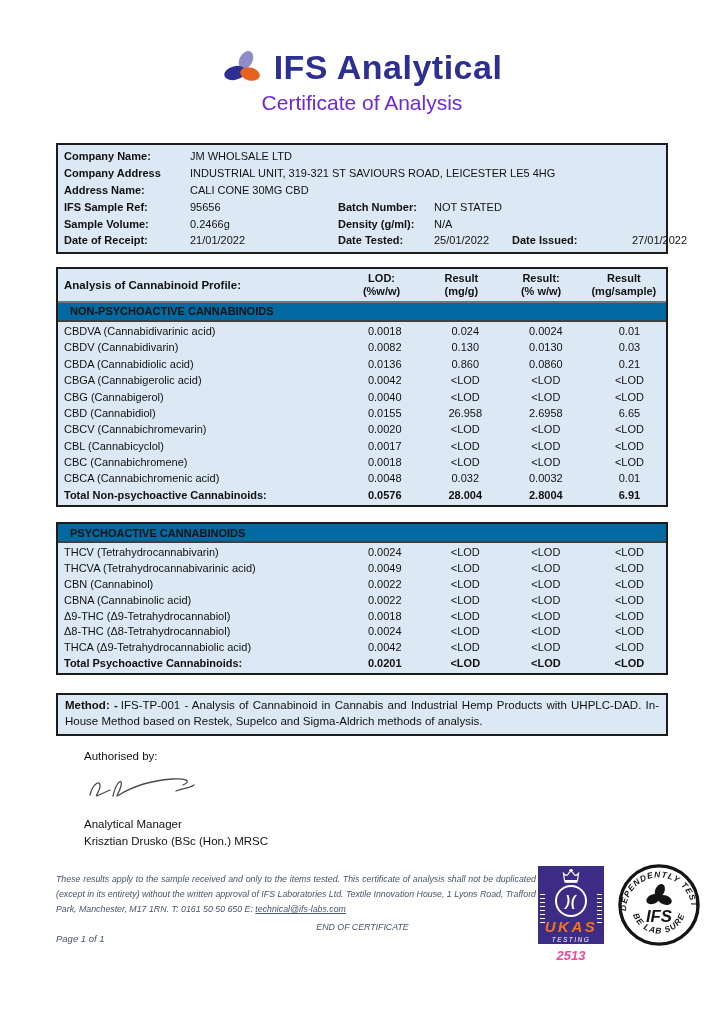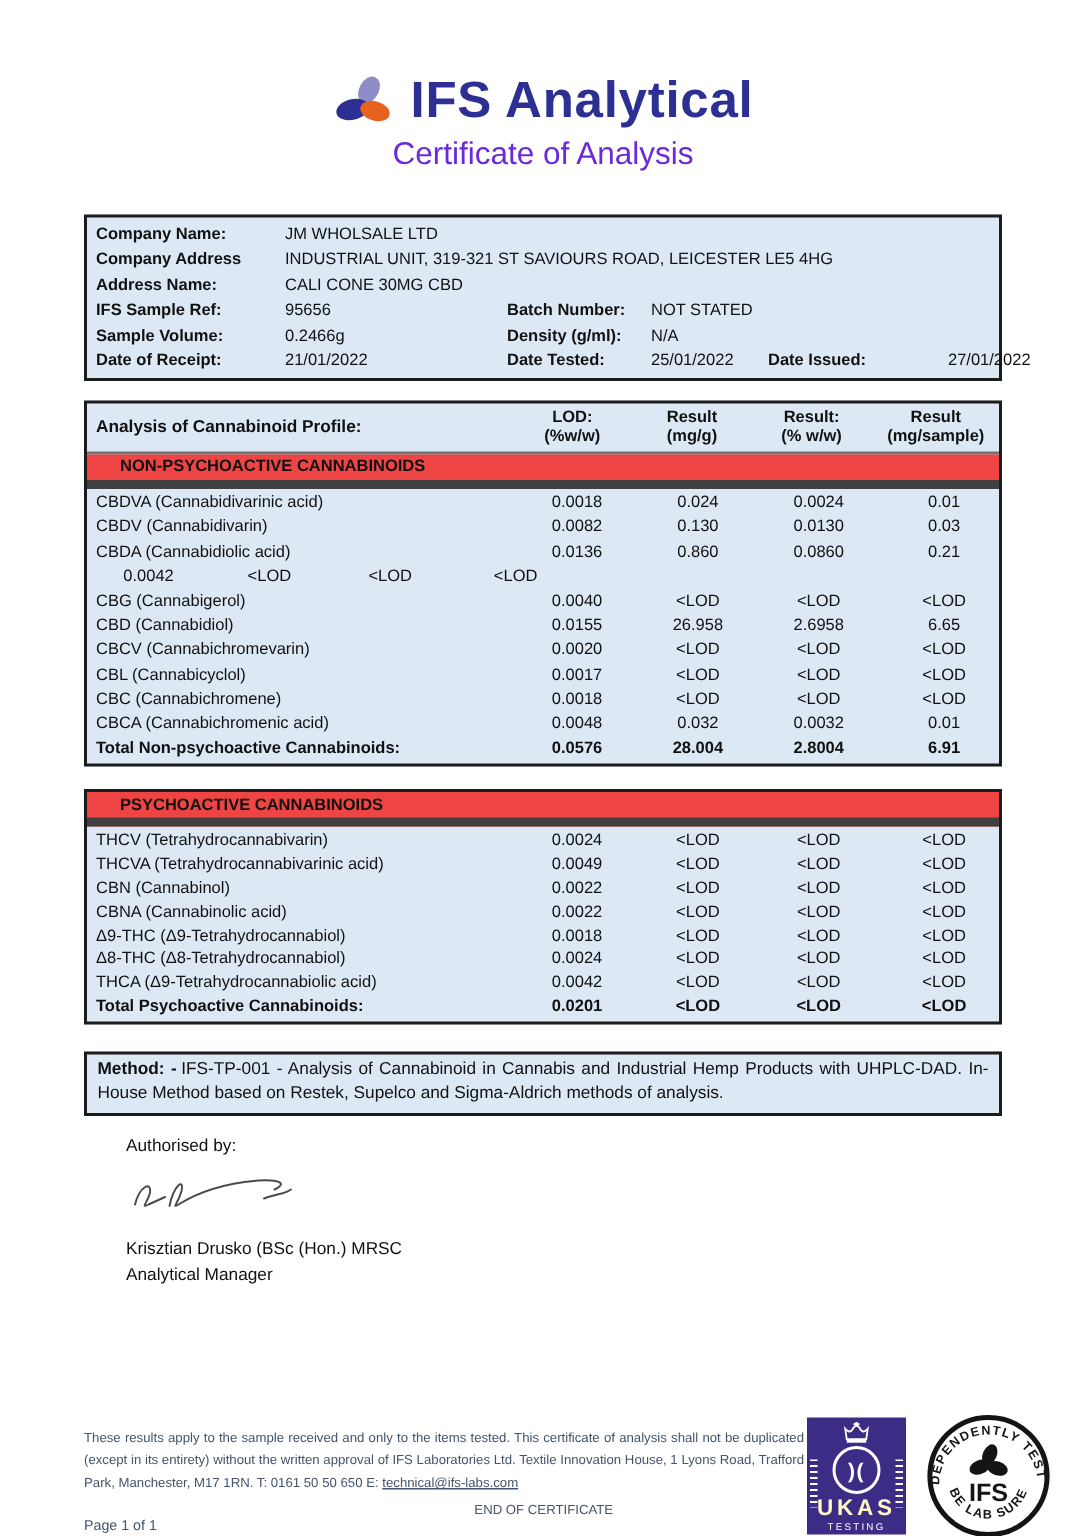--- a/index.html
+++ b/index.html
@@ -32,22 +32,22 @@
 
   
   .data-table{
     margin:13px 56px 0;border:2px solid #1c1c1c;background:#dce9f5;font-size:11px;
   }
   .table-header{display:flex;align-items:stretch;border-bottom:2px solid #737373;padding:3px 0;}
   .table-title{width:46%;display:flex;align-items:center;padding-left:6px;font-weight:bold;font-size:11.5px;}
   .col-head{text-align:center;font-weight:bold;line-height:13px;display:flex;flex-direction:column;justify-content:center;}
   .c1{width:13.5%;} .c2{width:13%;} .c3{width:13.5%;} .c4{width:14%;}
   .section-head{
-    background:#ef4444;font-weight:bold;padding-left:22px;height:17px;
-    display:flex;align-items:center;border-bottom:6px solid #404040;
+    background:#0369a1;font-weight:bold;padding-left:12px;height:17px;
+    display:flex;align-items:center;border-bottom:2px solid #404040;
   }
   .data-row{display:flex;align-items:center;height:16.4px;}
   .t2 .data-row{height:15.9px;}
   .col-name{width:46%;padding-left:6px;flex:none;}
   .col-num{text-align:center;flex:none;}
   .total-row{font-weight:bold;}
   .table-body{padding:1px 0 2px;}
 
   
   .method-box{
@@ -55,21 +55,21 @@
     padding:3px 7px 5px;font-size:11.5px;line-height:15.5px;text-align:justify;
   }
   .method-box .bold{margin-right:3px;}
 
   
   .auth-block{margin:14px 84px 0;font-size:11.5px;}
   .signature{margin:6px 0 0 2px;}
   .signer{margin-top:10px;line-height:17px;}
 
   
-  .footer{position:absolute;left:56px;top:951px;width:613px;}
+  .footer{position:absolute;left:56px;top:872px;width:613px;font-style:italic;}
   .disclaimer{
     width:480px;font-size:8.8px;line-height:15px;color:#44546a;text-align:justify;
   }
   .email-link{color:#44546a;text-decoration:underline;cursor:pointer;}
   .end-cert{width:613px;text-align:center;font-size:8.8px;color:#44546a;margin-top:5px;}
   .page-num{font-size:9.5px;color:#44546a;margin-top:1px;}
 
   .logos{position:absolute;left:482px;top:-6px;display:flex;gap:13px;align-items:flex-start;}
   .ukas-wrap{display:flex;flex-direction:column;align-items:center;}
   .ukas-badge{
@@ -77,21 +77,21 @@
     display:flex;flex-direction:column;align-items:center;padding-top:3px;box-sizing:border-box;
   }
   .ticks{position:absolute;top:28px;height:32px;width:5px;
     background:repeating-linear-gradient(to bottom,#fff 0,#fff 1px,transparent 1px,transparent 4px);}
   .ticks.left{left:2px;} .ticks.right{right:2px;}
   .ukas-circle{
     width:28px;height:28px;border:2px solid #fff;border-radius:50%;margin-top:1px;
     display:flex;align-items:center;justify-content:center;
     color:#fff;font-weight:bold;font-size:14px;letter-spacing:1px;
   }
-  .ukas-name{color:#fef9c3;font-weight:bold;font-size:15px;letter-spacing:2.5px;margin-top:1px;}
+  .ukas-name{color:#f97316;font-weight:bold;font-size:15px;letter-spacing:2.5px;margin-top:1px;}
   .ukas-sub{color:#fff;font-size:6.5px;letter-spacing:1.5px;margin-top:1px;}
   .ukas-number{font-size:13px;font-weight:bold;color:#ec4899;margin-top:4px;text-align:center;}
   .stamp-wrap{margin-top:-3px;}
 </style>
 </head>
 <body>
 
 <div class="page">
 
   <div class="brand-row">
@@ -176,20 +176,21 @@
           <div class="col-num c4">0.03</div>
         </div>
         <div class="data-row">
           <div class="col-name">CBDA (Cannabidiolic acid)</div>
           <div class="col-num c1">0.0136</div>
           <div class="col-num c2">0.860</div>
           <div class="col-num c3">0.0860</div>
           <div class="col-num c4">0.21</div>
         </div>
         <div class="data-row">
+          <div class="col-name">CBGA (Cannabigerolic acid)</div>
           <div class="col-num c1">0.0042</div>
           <div class="col-num c2">&lt;LOD</div>
           <div class="col-num c3">&lt;LOD</div>
           <div class="col-num c4">&lt;LOD</div>
         </div>
         <div class="data-row">
           <div class="col-name">CBG (Cannabigerol)</div>
           <div class="col-num c1">0.0040</div>
           <div class="col-num c2">&lt;LOD</div>
           <div class="col-num c3">&lt;LOD</div>
@@ -308,22 +309,22 @@
 
   <div class="auth-block">
     <div>Authorised by:</div>
     <svg class="signature" width="124" height="36" viewBox="0 0 124 36">
       <path d="M4 27 C7 15, 15 11, 14 19 C13 25, 7 30, 13 27 L24 22
                M27 28 C30 14, 37 9, 35 18 C33 26, 28 30, 33 27
                C44 20, 62 13, 86 11 C100 10, 106 13, 97 17
                M90 23 C98 20, 104 20, 108 17" fill="none" stroke="#4a4a4a" stroke-width="1.3" stroke-linecap="round"></path>
     </svg>
     <div class="signer">
+      <div>Analytical Manager</div>
       <div>Krisztian Drusko (BSc (Hon.) MRSC</div>
-      <div>Analytical Manager</div>
     </div>
   </div>
 
   <div class="footer">
     <div class="disclaimer">
       <span>These results apply to the sample received and only to the items tested. This certificate of analysis shall not be duplicated (except in its entirety) without the written approval of IFS Laboratories Ltd. Textile Innovation House, 1 Lyons Road, Trafford Park, Manchester, M17 1RN. T: 0161 50 50 650 E: </span><span class="email-link">technical@ifs-labs.com</span>
     </div>
     <div class="end-cert">END OF CERTIFICATE</div>
     <div class="page-num">Page 1 of 1</div>
 

